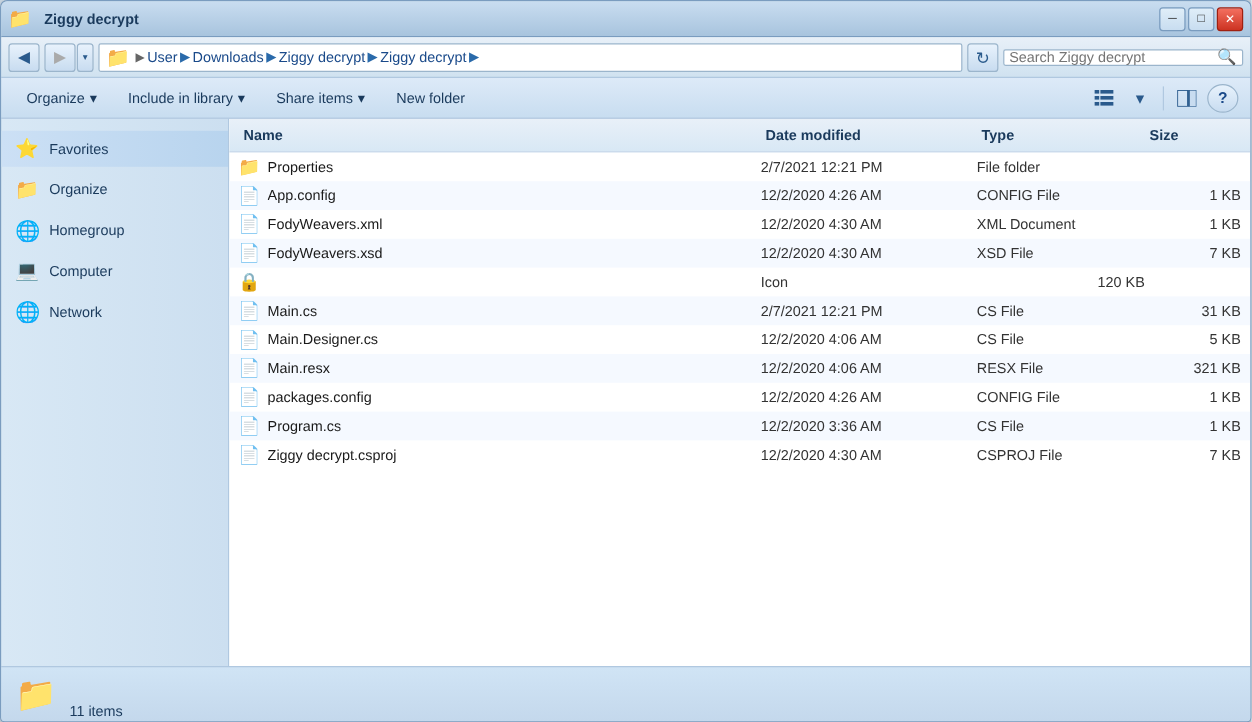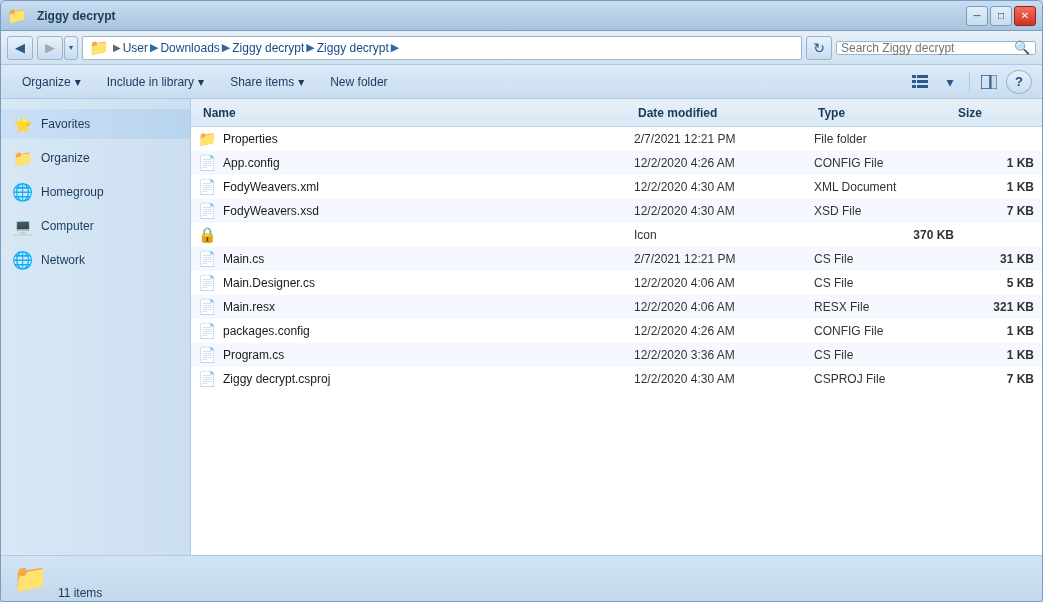--- a/index.html
+++ b/index.html
@@ -352,21 +352,21 @@
     }
 
     .file-name-text {
       overflow: hidden;
       text-overflow: ellipsis;
       white-space: nowrap;
     }
 
     .file-date { color: #333; }
     .file-type { color: #333; }
-    .file-size { color: #333; text-align: right; font-weight: bold; }
+    .file-size { color: #333; text-align: right; }
 
     
     .status-bar {
       height: 46px;
       background: linear-gradient(to bottom, #d0e4f5, #c4d8ec);
       border-top: 1px solid #b0c8e0;
       display: flex;
       align-items: center;
       padding: 0 12px;
       gap: 10px;
@@ -546,21 +546,21 @@
       </div>
       <div class="file-date">12/2/2020 4:30 AM</div>
       <div class="file-type">XSD File</div>
       <div class="file-size">7 KB</div>
     </div>
           <div class="file-row">
       <div class="file-name-cell">
         <span class="file-icon" style="color:#dd8822; font-size:15px;">🔒</span>
       </div>
       <div class="file-type">Icon</div>
-      <div class="file-size">370 KB</div>
+      <div class="file-size">120 KB</div>
     </div>
           <div class="file-row">
       <div class="file-name-cell">
         <span class="file-icon" style="color:#2277bb; font-size:15px;">📄</span>
         <span class="file-name-text">Main.cs</span>
       </div>
       <div class="file-date">2/7/2021 12:21 PM</div>
       <div class="file-type">CS File</div>
       <div class="file-size">31 KB</div>
     </div>

